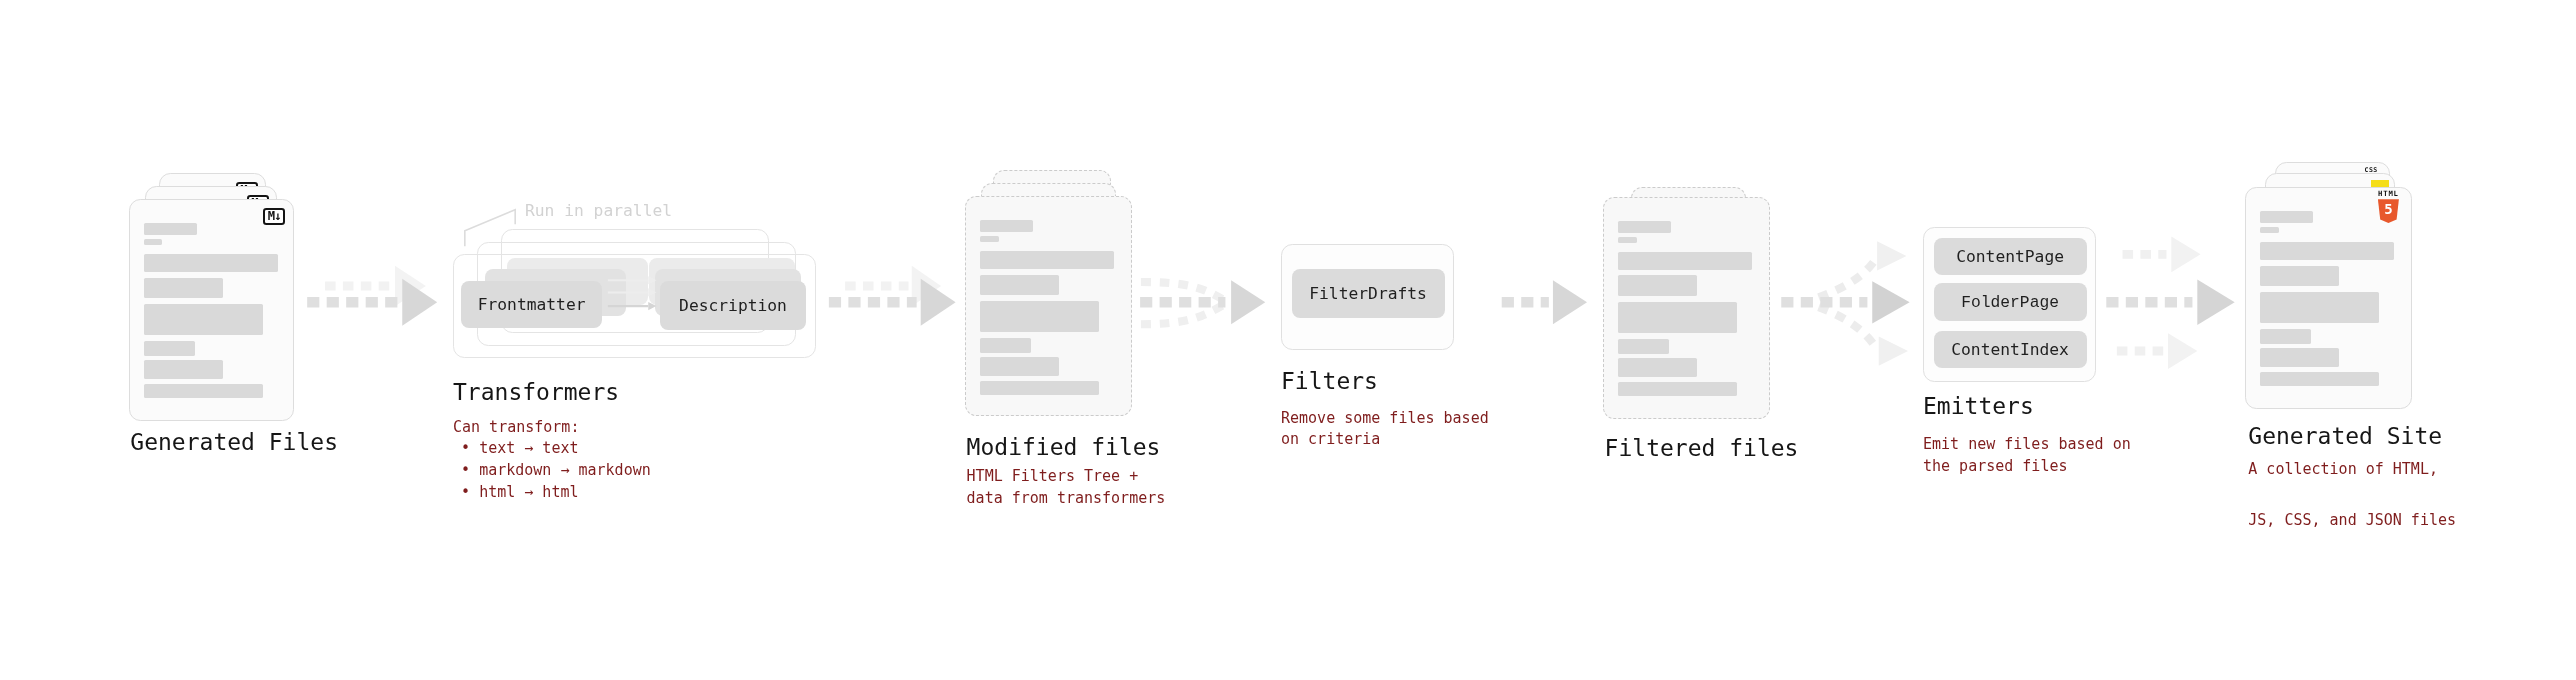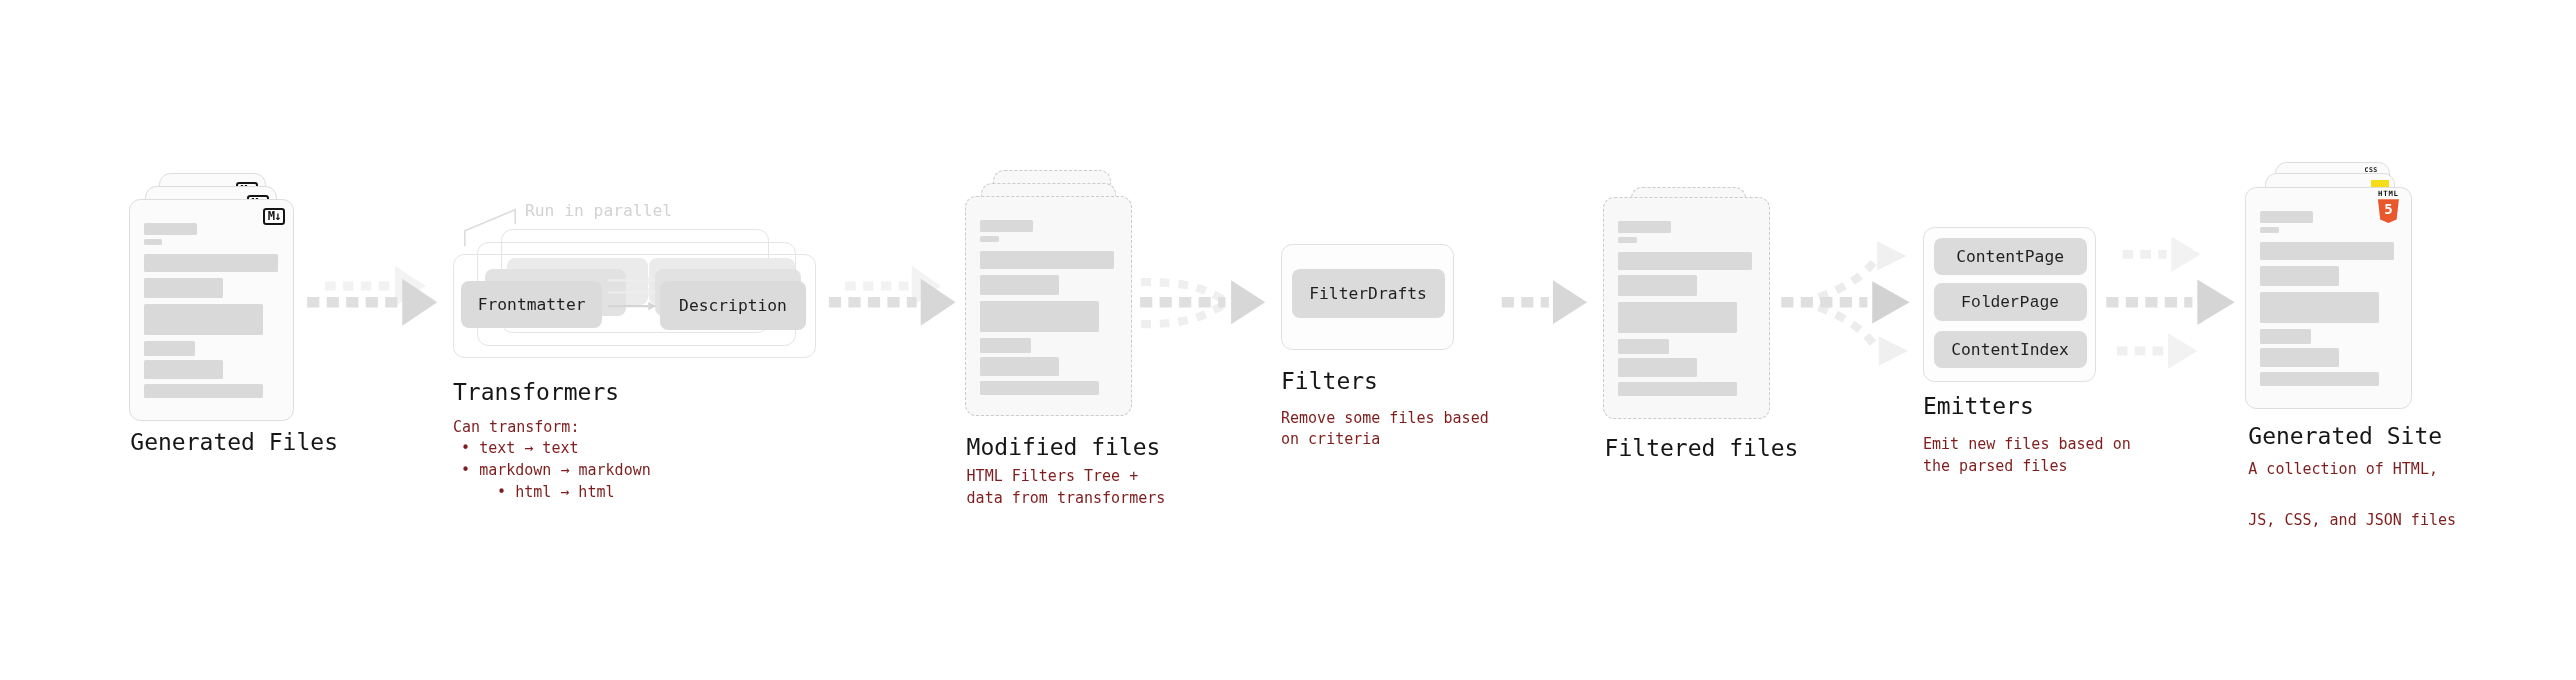--- a/index.html
+++ b/index.html
@@ -132,21 +132,21 @@
         <polygon points="56,21 66,26 56,31" fill="#EDEDED"></polygon>
       <line x1="6" y1="43" x2="56" y2="43" stroke="#D5D5D5" stroke-width="2.5"></line>
         <polygon points="56,38 66,43 56,48" fill="#D5D5D5"></polygon>
     </svg>
     <div class="pill" style="left:8.1px;top:80px;width:141px;height:47px;">Frontmatter</div>
     <div class="pill" style="left:207px;top:80px;width:146px;height:49px;">Description</div>
     <div class="title" style="left:0;top:178px;">Transformers</div>
     <div class="desc" style="left:0;top:215px;">Can transform:</div>
     <div class="desc" style="left:8.1px;top:236px;">• text → text</div>
     <div class="desc" style="left:8.1px;top:258px;">• markdown → markdown</div>
-    <div class="desc" style="left:8.1px;top:280px;margin-left:36px;">• html → html</div>
+    <div class="desc" style="left:8.1px;top:280px;">• html → html</div>
   </div>
 
   <div class="group" style="left:965px;top:159px;width:203px;height:358px;">
     <div class="card dashed" style="left:28px;top:11.4px;width:118px;height:89px;"></div>
     <div class="card dashed" style="left:16.3px;top:23.6px;width:135px;height:98px;"></div>
     <div class="card dashed" style="left:0;top:37px;width:167px;height:220px;">
       <div class="lines">
           <div class="bar" style="width: 53px; height: 12.2px; margin-top: 0px;"></div>
           <div class="bar" style="width: 18.7px; height: 5.7px; margin-top: 4.1px;"></div>
           <div class="bar" style="width: 134px; height: 18px; margin-top: 9px;"></div>

